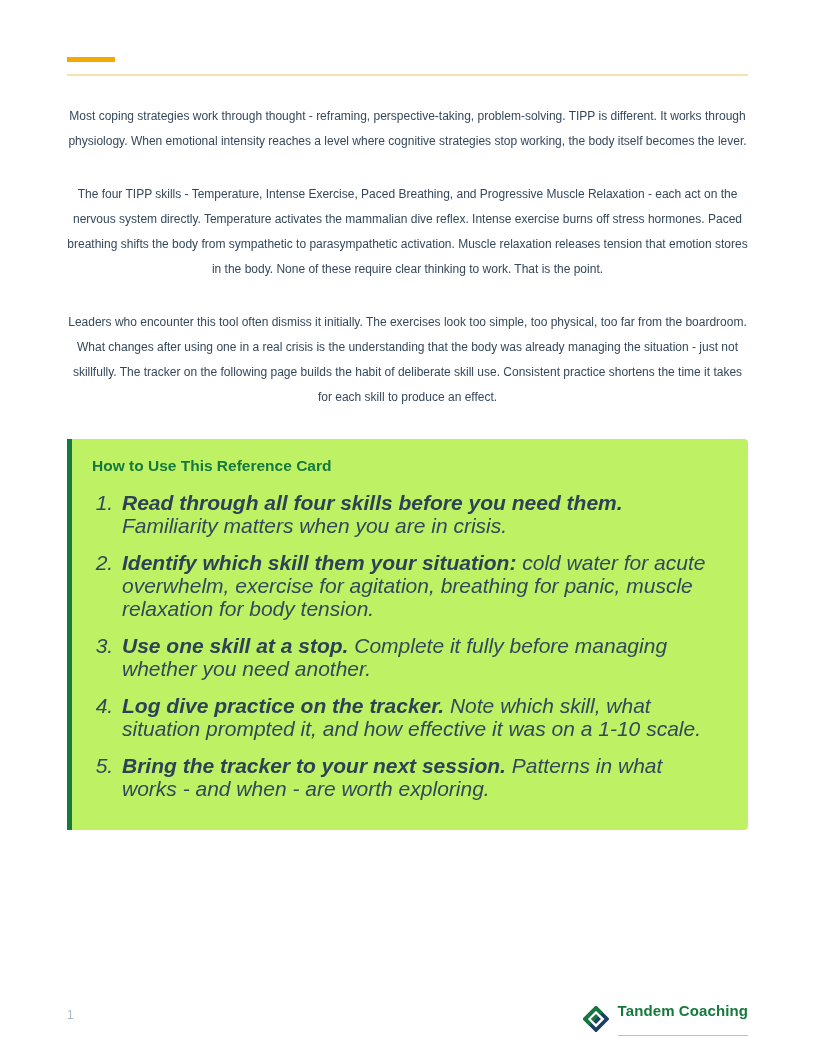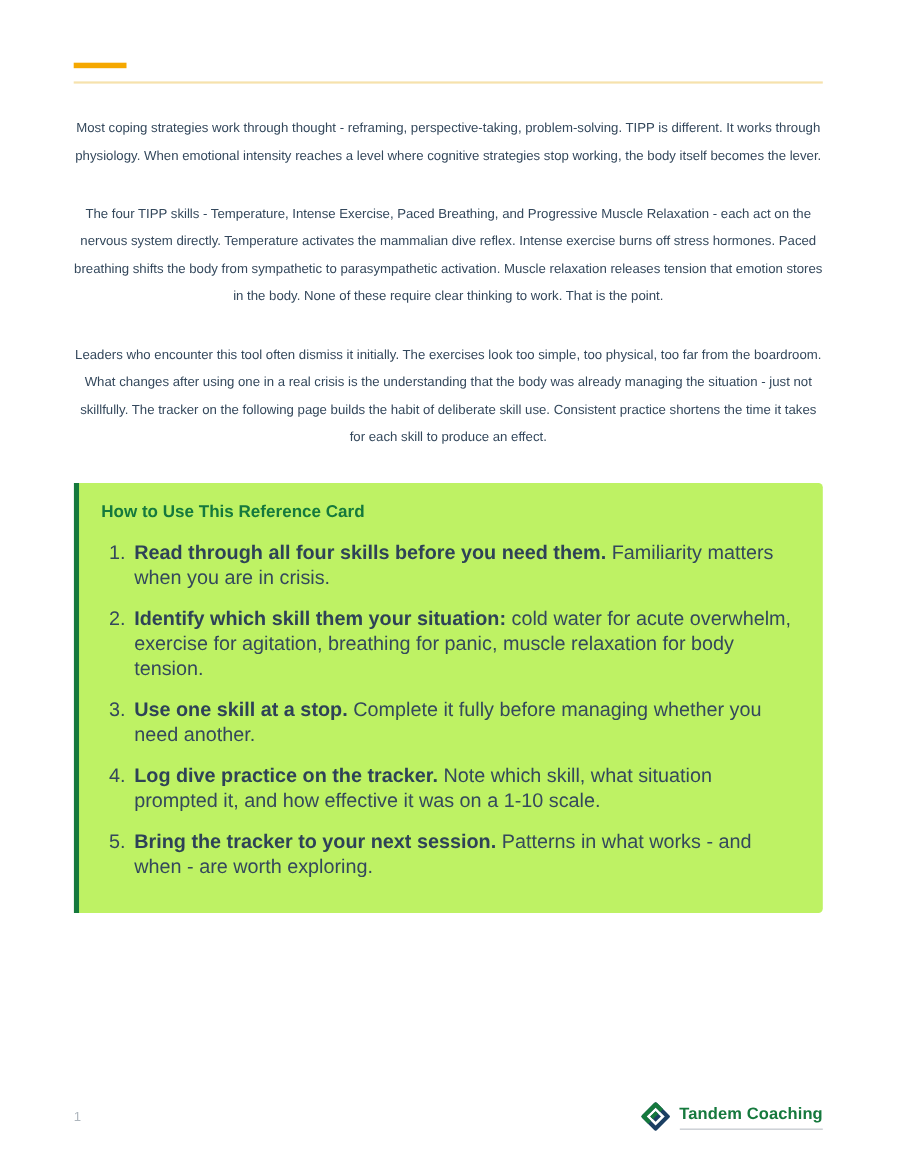--- a/index.html
+++ b/index.html
@@ -55,25 +55,26 @@
     font-size: 15.5px;
     font-weight: 700;
     color: #15793D;
     line-height: 1.35;
   }
   .callout ol {
     margin-top: 14px;
     padding-left: 27px;
   }
   .callout ol li {
-    font-size: 18px;
+    font-size: 21px;
     line-height: 23px;
     margin-bottom: 14px;
     padding-left: 3px;
     color: #34485C;
+    font-style: italic;
   }
   .callout ol li:last-child { margin-bottom: 0; }
   .callout ol li strong { font-weight: 700; color: #2E4257; }
   .page-footer-number {
     position: absolute;
     left: 67px;
     top: 1008px;
     font-size: 12px;
     color: #AEB6BD;
   }
@@ -85,21 +86,21 @@
     align-items: center;
     gap: 9px;
     text-decoration: none;
     cursor: pointer;
   }
   .brand-name {
     font-size: 15px;
     font-weight: 700;
     color: #15793D;
     letter-spacing: 0.1px;
-    padding-bottom: 4px;
+    padding-bottom: 15px;
     border-bottom: 1.5px solid #B9BFC6;
     line-height: 1.2;
   }
   .logo-icon { display: block; }
 </style>
 </head>
 <body>
 
 <div class="content">
 

